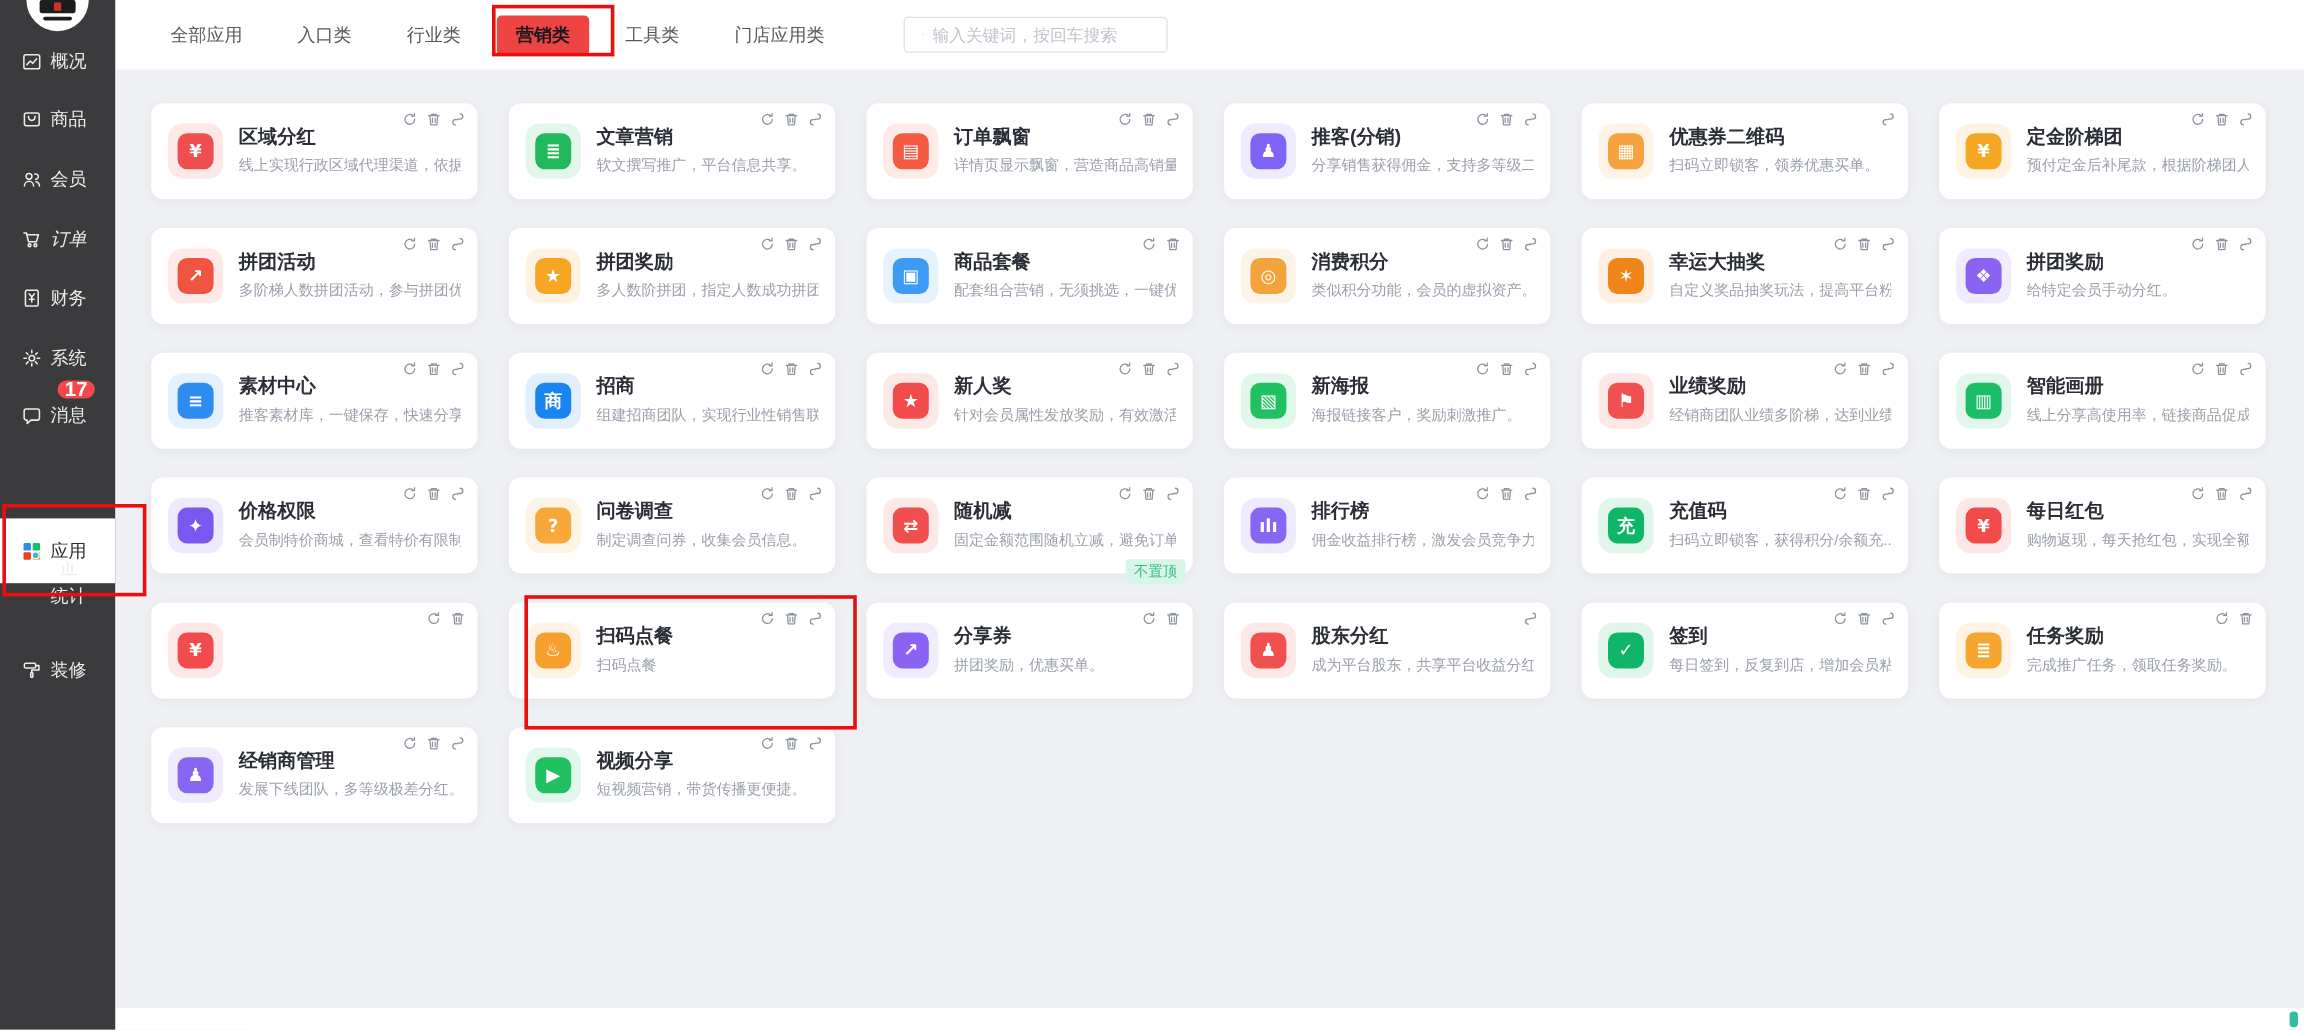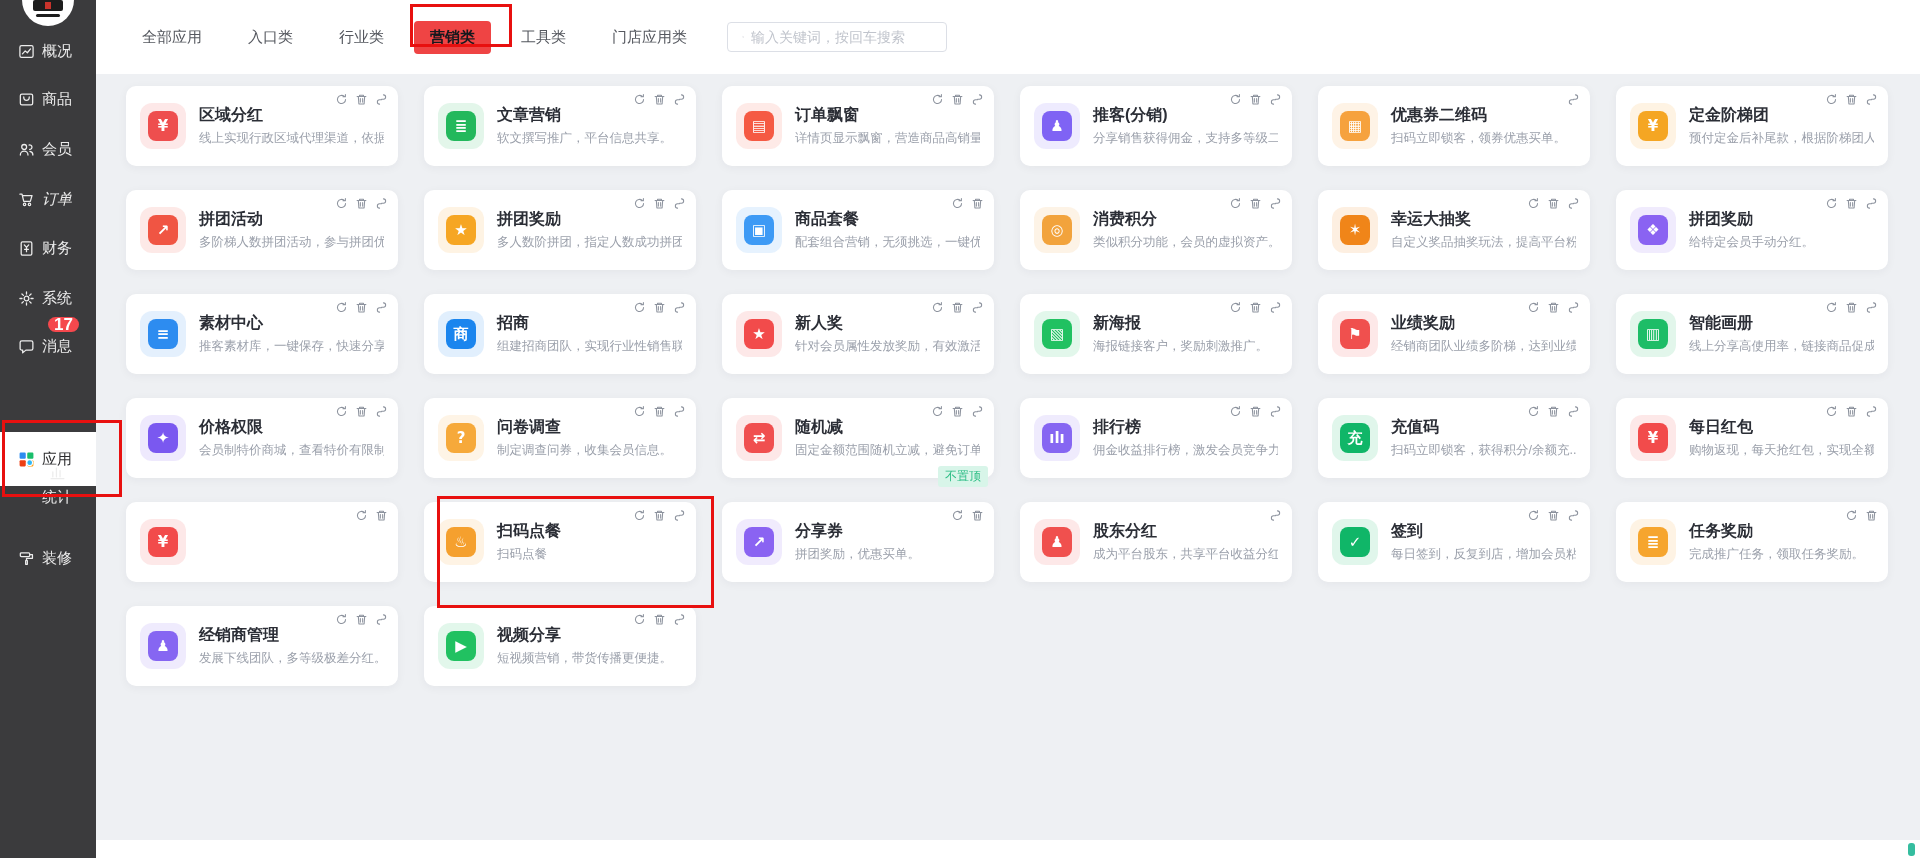--- a/index.html
+++ b/index.html
@@ -12,25 +12,25 @@
   .logo svg { width:34px; height:22px; margin-bottom:6px; }
   .s-item { position:absolute; left:0; width:96px; height:44px; display:flex; align-items:center;
             padding-left:18px; color:#ececec; font-size:15px; gap:7px; cursor:pointer; }
   .s-item .s-icon { width:17px; height:17px; display:inline-flex; flex:0 0 17px; }
   .s-item .s-icon svg { width:17px; height:17px; stroke:#ececec; fill:none; stroke-width:1.2;
             stroke-linecap:round; stroke-linejoin:round; }
   .s-item.active { background:#fff; height:54px; color:#2c2c2e; }
   .s-badge { display:none; position:absolute; top:-7px; left:48px; background:#f5484d; color:#fff;
              font-size:17px; line-height:15px; padding:0 6px; border-radius:8px; font-weight:bold; }
   
-  .topbar { position:absolute; left:96px; top:0; right:0; height:74px; background:#fff;
+  .topbar { position:absolute; left:96px; top:0; right:0; height:58px; background:#fff;
             display:flex; align-items:center; padding-left:30px; gap:14px; z-index:5; }
   .tab { font-size:15px; color:#55585f; padding:7px 16px; border-radius:4px; white-space:nowrap; cursor:pointer; }
   .tab.active { background:#ef4444; color:#16181d; font-weight:bold; }
-  .search { margin-left:10px; display:flex; align-items:center; gap:7px; width:220px; height:30px;
+  .search { margin-left:36px; display:flex; align-items:center; gap:7px; width:220px; height:30px;
             border:1px solid #dcdfe6; border-radius:4px; background:#fff; padding:0 14px; color:#c0c4cc; }
   .search svg { width:14px; height:14px; stroke:#c0c4cc; fill:none; stroke-width:1.4; stroke-linecap:round; }
   .search input { border:none; outline:none; flex:1; font-size:14px; color:#333; background:transparent; }
   .search input::placeholder { color:#c0c4cc; }
   
   .grid { position:absolute; left:126px; top:86px; display:grid;
           grid-template-columns:repeat(6,272px); gap:24px 26px; grid-auto-rows:80px; z-index:4; }
   .card { position:relative; background:#fff; border-radius:10px; height:80px;
           box-shadow:0 2px 10px rgba(30,40,60,.05); cursor:pointer; }
   .card-inner { display:flex; align-items:center; height:100%; padding:0 14px; gap:13px; }

